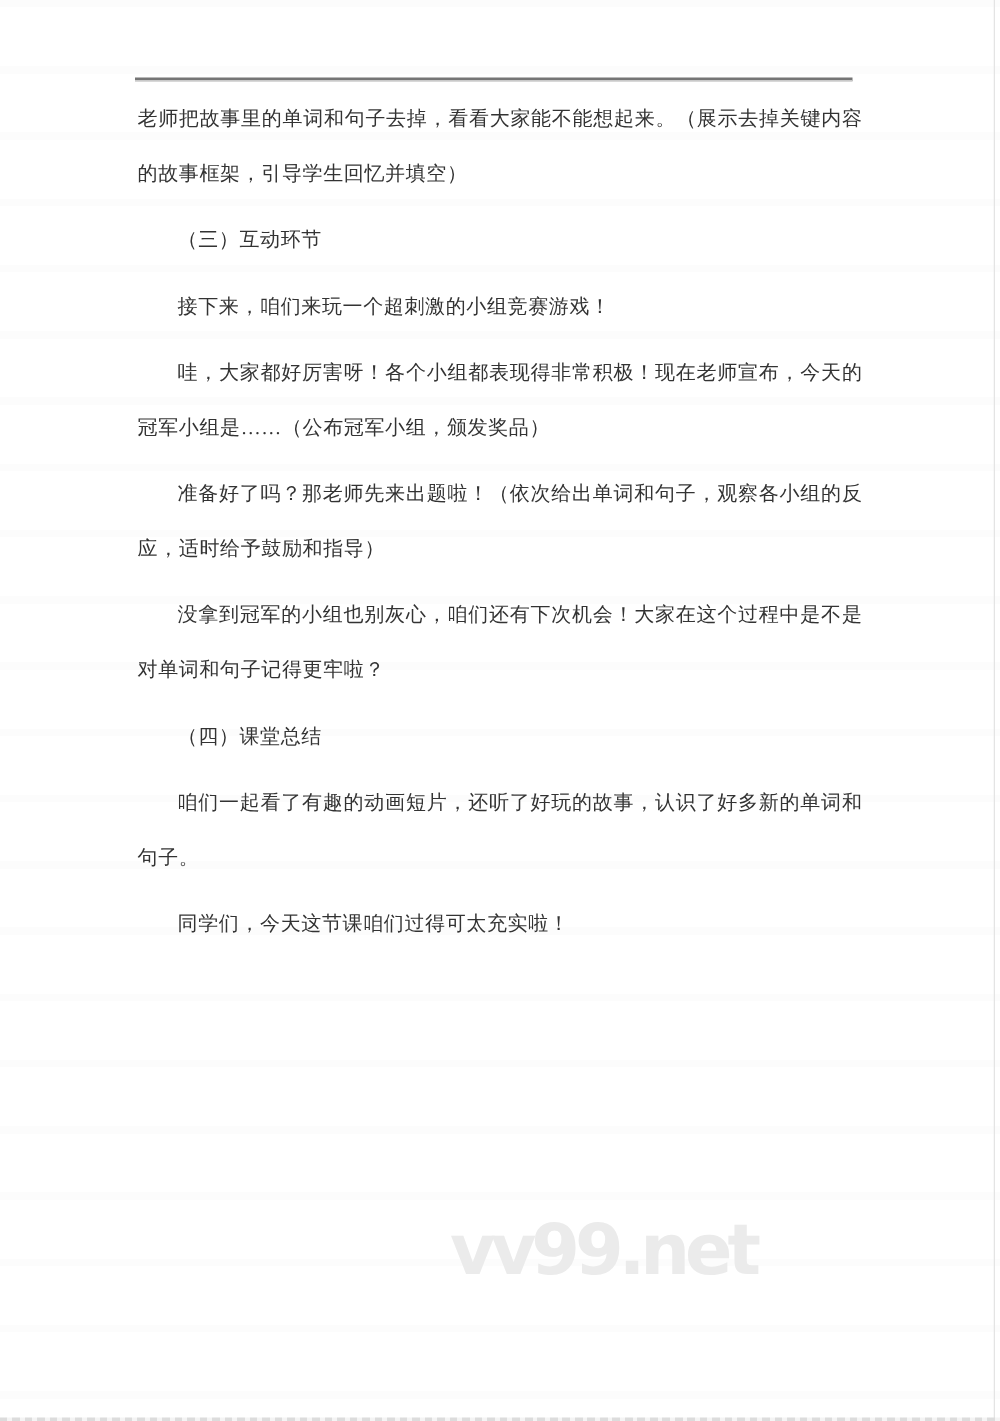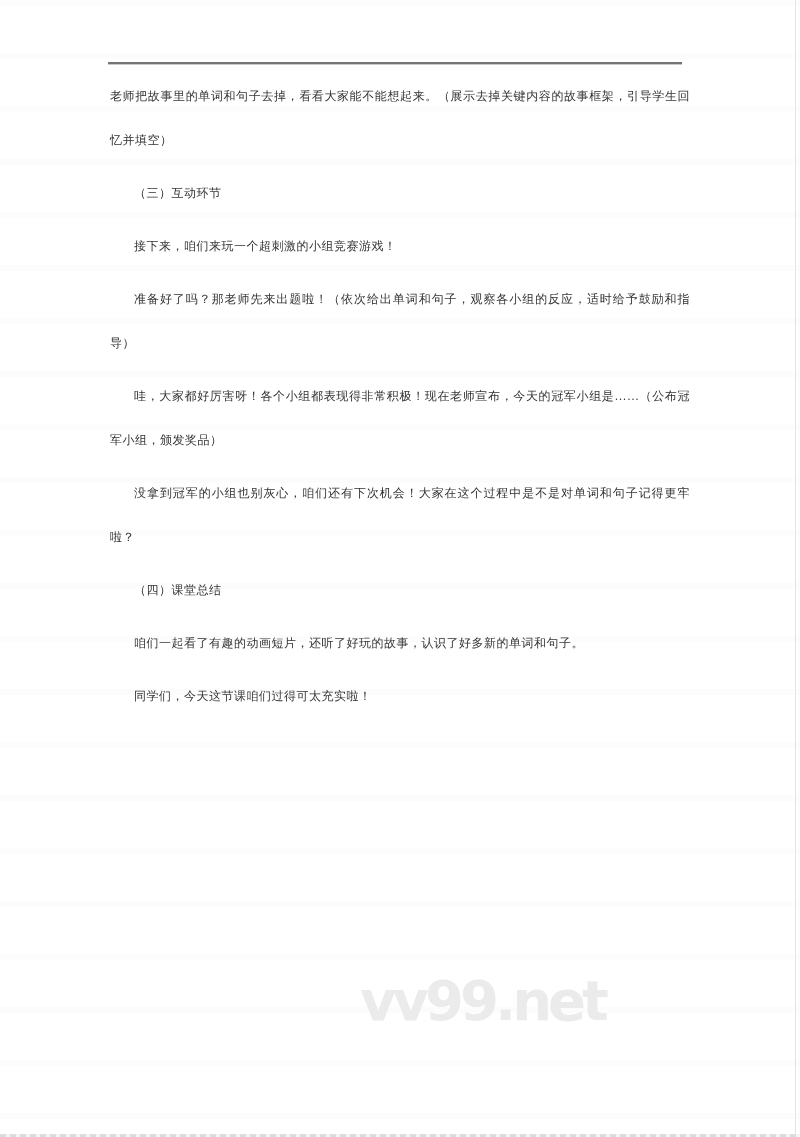--- a/index.html
+++ b/index.html
@@ -69,21 +69,21 @@
     user-select: none;
     white-space: nowrap;
   }
   .content {
     position: absolute;
     left: 110px;
     top: 74px;
     width: 580px;
     z-index: 1;
     color: #333333;
-    font-size: 12px;
+    font-size: 16px;
   }
   .content p {
     margin: 0 0 9px 0;
     line-height: 44px;
     text-align: justify;
     text-justify: inter-ideograph;
     letter-spacing: 0.5px;
   }
   .para {
     text-indent: 2em;
@@ -101,22 +101,22 @@
 <div class="page">
 
   <div class="top-rule"></div>
 
   <div class="watermark">vv99.net</div>
 
   <div class="content">
     <p class="para para-noindent">老师把故事里的单词和句子去掉，看看大家能不能想起来。（展示去掉关键内容的故事框架，引导学生回忆并填空）</p>
     <p class="heading">（三）互动环节</p>
     <p class="para">接下来，咱们来玩一个超刺激的小组竞赛游戏！</p>
+    <p class="para">哇，大家都好厉害呀！各个小组都表现得非常积极！现在老师宣布，今天的冠军小组是……（公布冠军小组，颁发奖品）</p>
     <p class="para">准备好了吗？那老师先来出题啦！（依次给出单词和句子，观察各小组的反应，适时给予鼓励和指导）</p>
-    <p class="para">哇，大家都好厉害呀！各个小组都表现得非常积极！现在老师宣布，今天的冠军小组是……（公布冠军小组，颁发奖品）</p>
     <p class="para">没拿到冠军的小组也别灰心，咱们还有下次机会！大家在这个过程中是不是对单词和句子记得更牢啦？</p>
     <p class="heading">（四）课堂总结</p>
     <p class="para">咱们一起看了有趣的动画短片，还听了好玩的故事，认识了好多新的单词和句子。</p>
     <p class="para">同学们，今天这节课咱们过得可太充实啦！</p>
   </div>
 
   <div class="page-right-edge"></div>
   <div class="page-bottom-edge"></div>
 
 </div>

